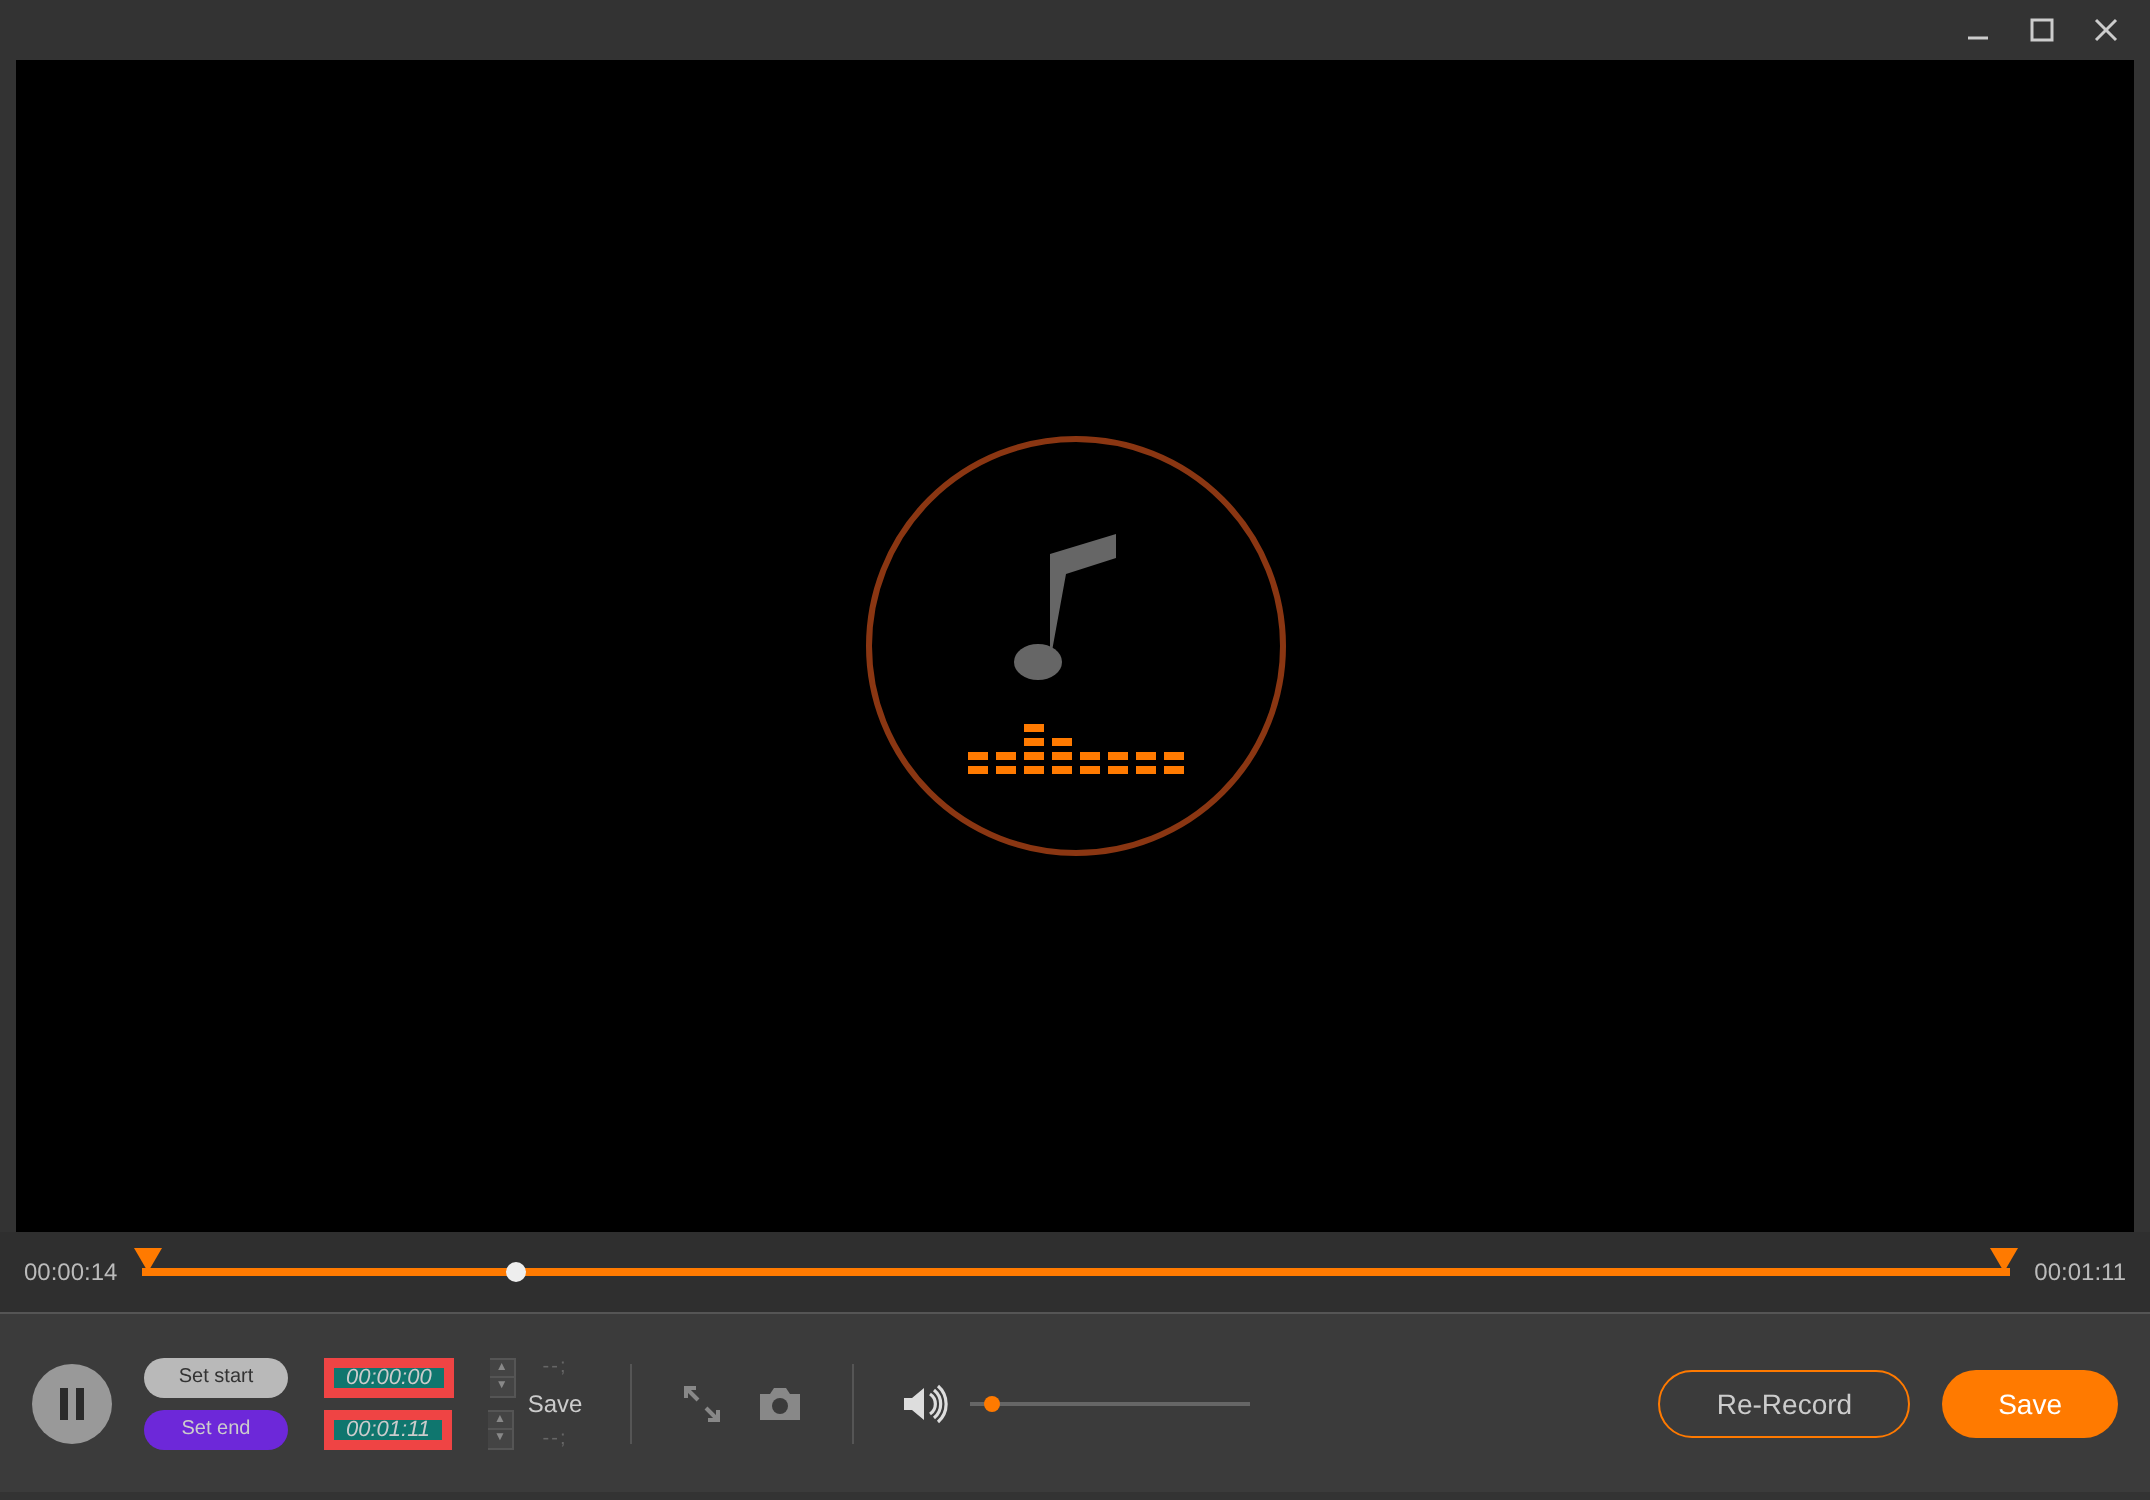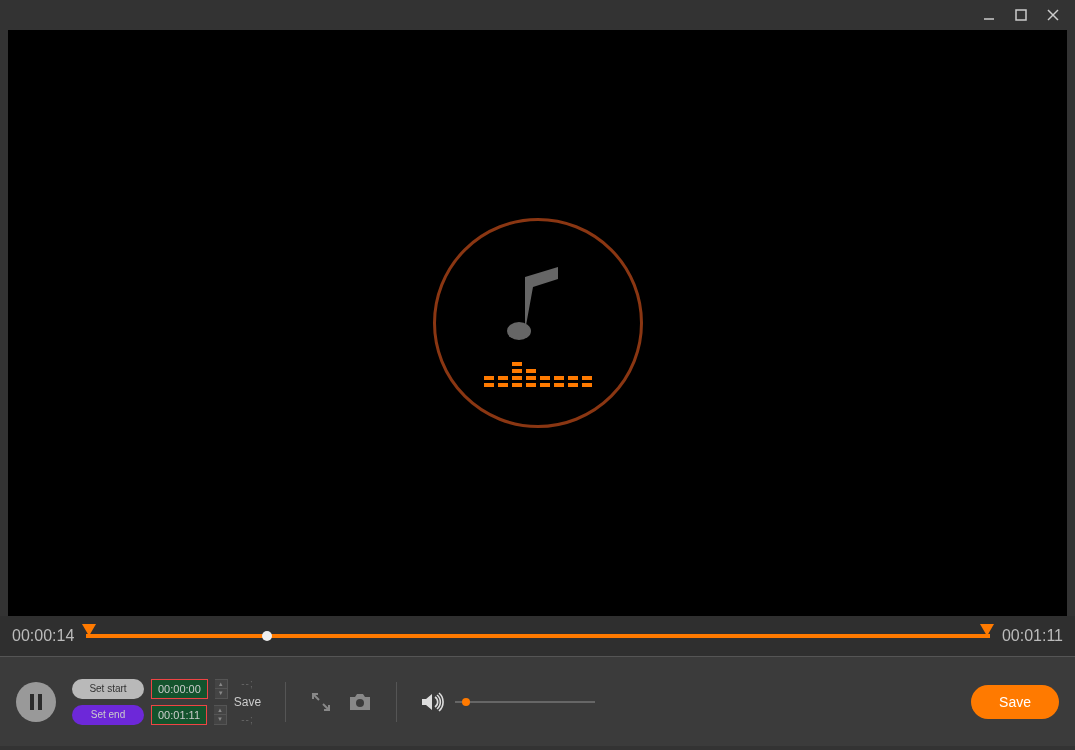--- a/index.html
+++ b/index.html
@@ -67,21 +67,21 @@
     height: 4px;
     background: #ff7a00;
   }
   .timeline-row {
     height: 40px;
     background: #2f2f2f;
     padding: 0 12px;
     display: flex;
     align-items: center;
     gap: 12px;
-    font-size: 16px;
+    font-size: 12px;
     color: #bbb;
   }
   .timeline {
     flex: 1;
     height: 30px;
     position: relative;
   }
   .track-line {
     position: absolute;
     left: 0; right: 0; top: 50%;
@@ -137,48 +137,49 @@
     gap: 6px;
   }
   .clip-col {
     display: flex;
     flex-direction: column;
     gap: 6px;
   }
   .clip-row {
     display: flex;
     align-items: flex-start;
-    gap: 7px;
+    gap: 18px;
   }
   .pill {
     height: 20px;
     border-radius: 10px;
     background: #b9b9b9;
     color: #333;
     font-size: 10px;
     display: flex;
     align-items: center;
     justify-content: center;
     padding: 0 12px;
     min-width: 72px;
     cursor: pointer;
   }
   .pill.dim {
     background: #6d28d9;
     color: #ccc;
   }
   .time-box {
     height: 20px;
-    background: #14532d;
+    background: #0f766e;
     color: #ccc;
     font-size: 11px;
     padding: 0 6px;
     display: flex;
     align-items: center;
-    border: 1px solid #ef4444;
+    border: 5px solid #ef4444;
+    font-style: italic;
   }
   .spinner {
     display: flex;
     flex-direction: column;
     height: 20px;
     border: 1px solid #555;
     border-left: none;
   }
   .spinner div {
     width: 12px; height: 9px;
@@ -399,14 +400,15 @@
         <path d="M18 1 a12 12 0 0 1 0 18" fill="none" stroke="#ddd" stroke-width="1.6"></path>
       </svg>
     </div>
     <div class="vol-track">
       <div class="vol-knob" style="left:5%"></div>
     </div>
   </div>
 
   <div class="spacer"></div>
 
+  <div class="btn-round">Re-Record</div>
   <div class="btn-round primary">Save</div>
 </div>
 
 </body></html>

